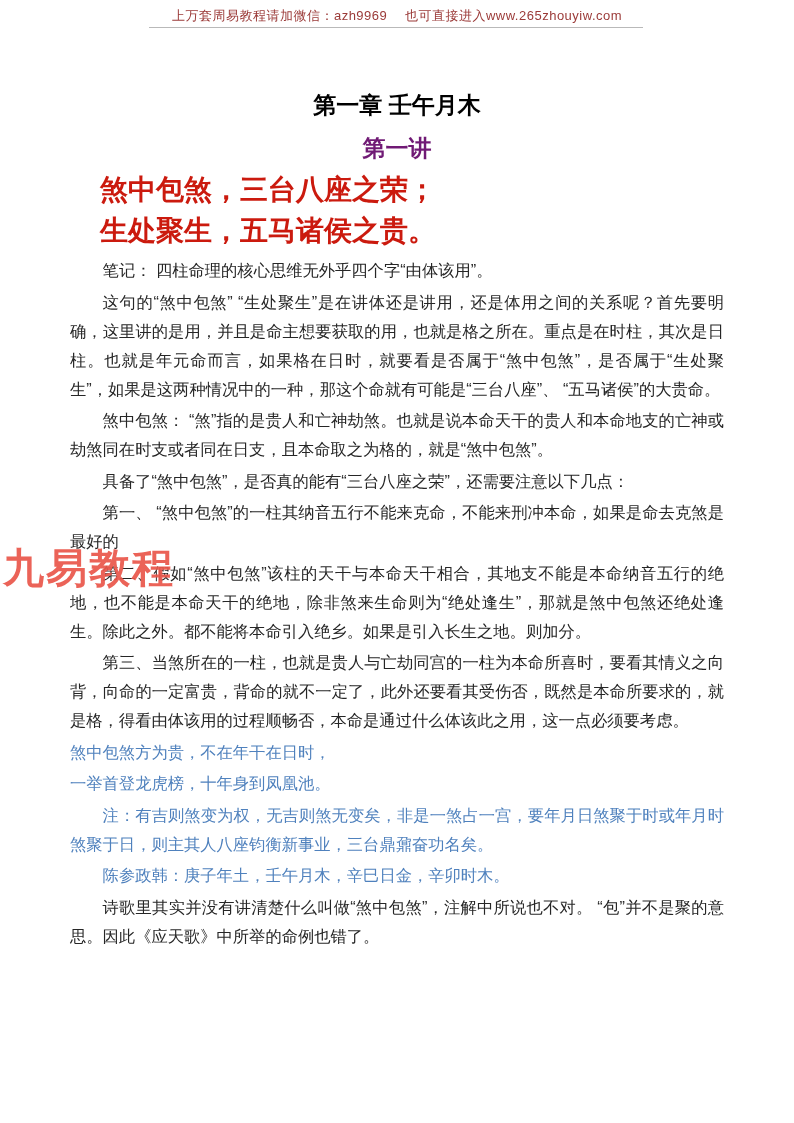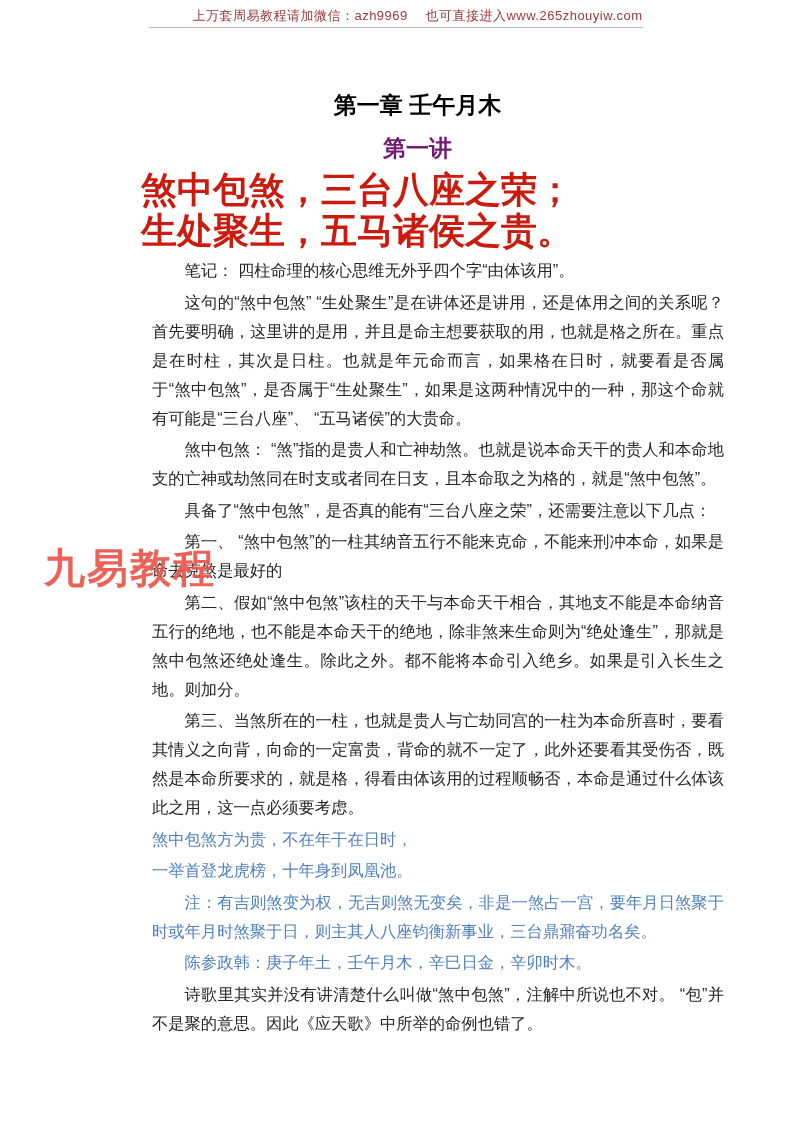--- a/index.html
+++ b/index.html
@@ -1,15 +1,15 @@
 <!DOCTYPE html>
 <html><head>
 <meta charset="utf-8">
 <style>
-  * { box-sizing: border-box; padding-left: 41px; }
+  * { box-sizing: border-box; }
   html, body { margin: 0; padding: 0; background: #ffffff; }
   .page {
     position: relative;
     width: 794px;
     height: 1123px;
     margin: 0 auto;
     background: #ffffff;
     overflow: hidden;
     font-family: "Liberation Sans", "DejaVu Sans", sans-serif;
   }
@@ -61,21 +61,21 @@
     font-weight: 700;
     color: #701a75;
     text-align: center;
   }
   .verse {
     margin-top: 6px;
     padding-left: 30px;
   }
   .verse-line {
     margin: 0;
-    font-size: 36px;
+    font-size: 28px;
     line-height: 41px;
     font-weight: 700;
     color: #cb1a0e;
   }
   .body-text { margin-top: 5px; }
   .para {
     margin: 2.5px 0;
     font-size: 16.3px;
     line-height: 29px;
     color: #262626;

